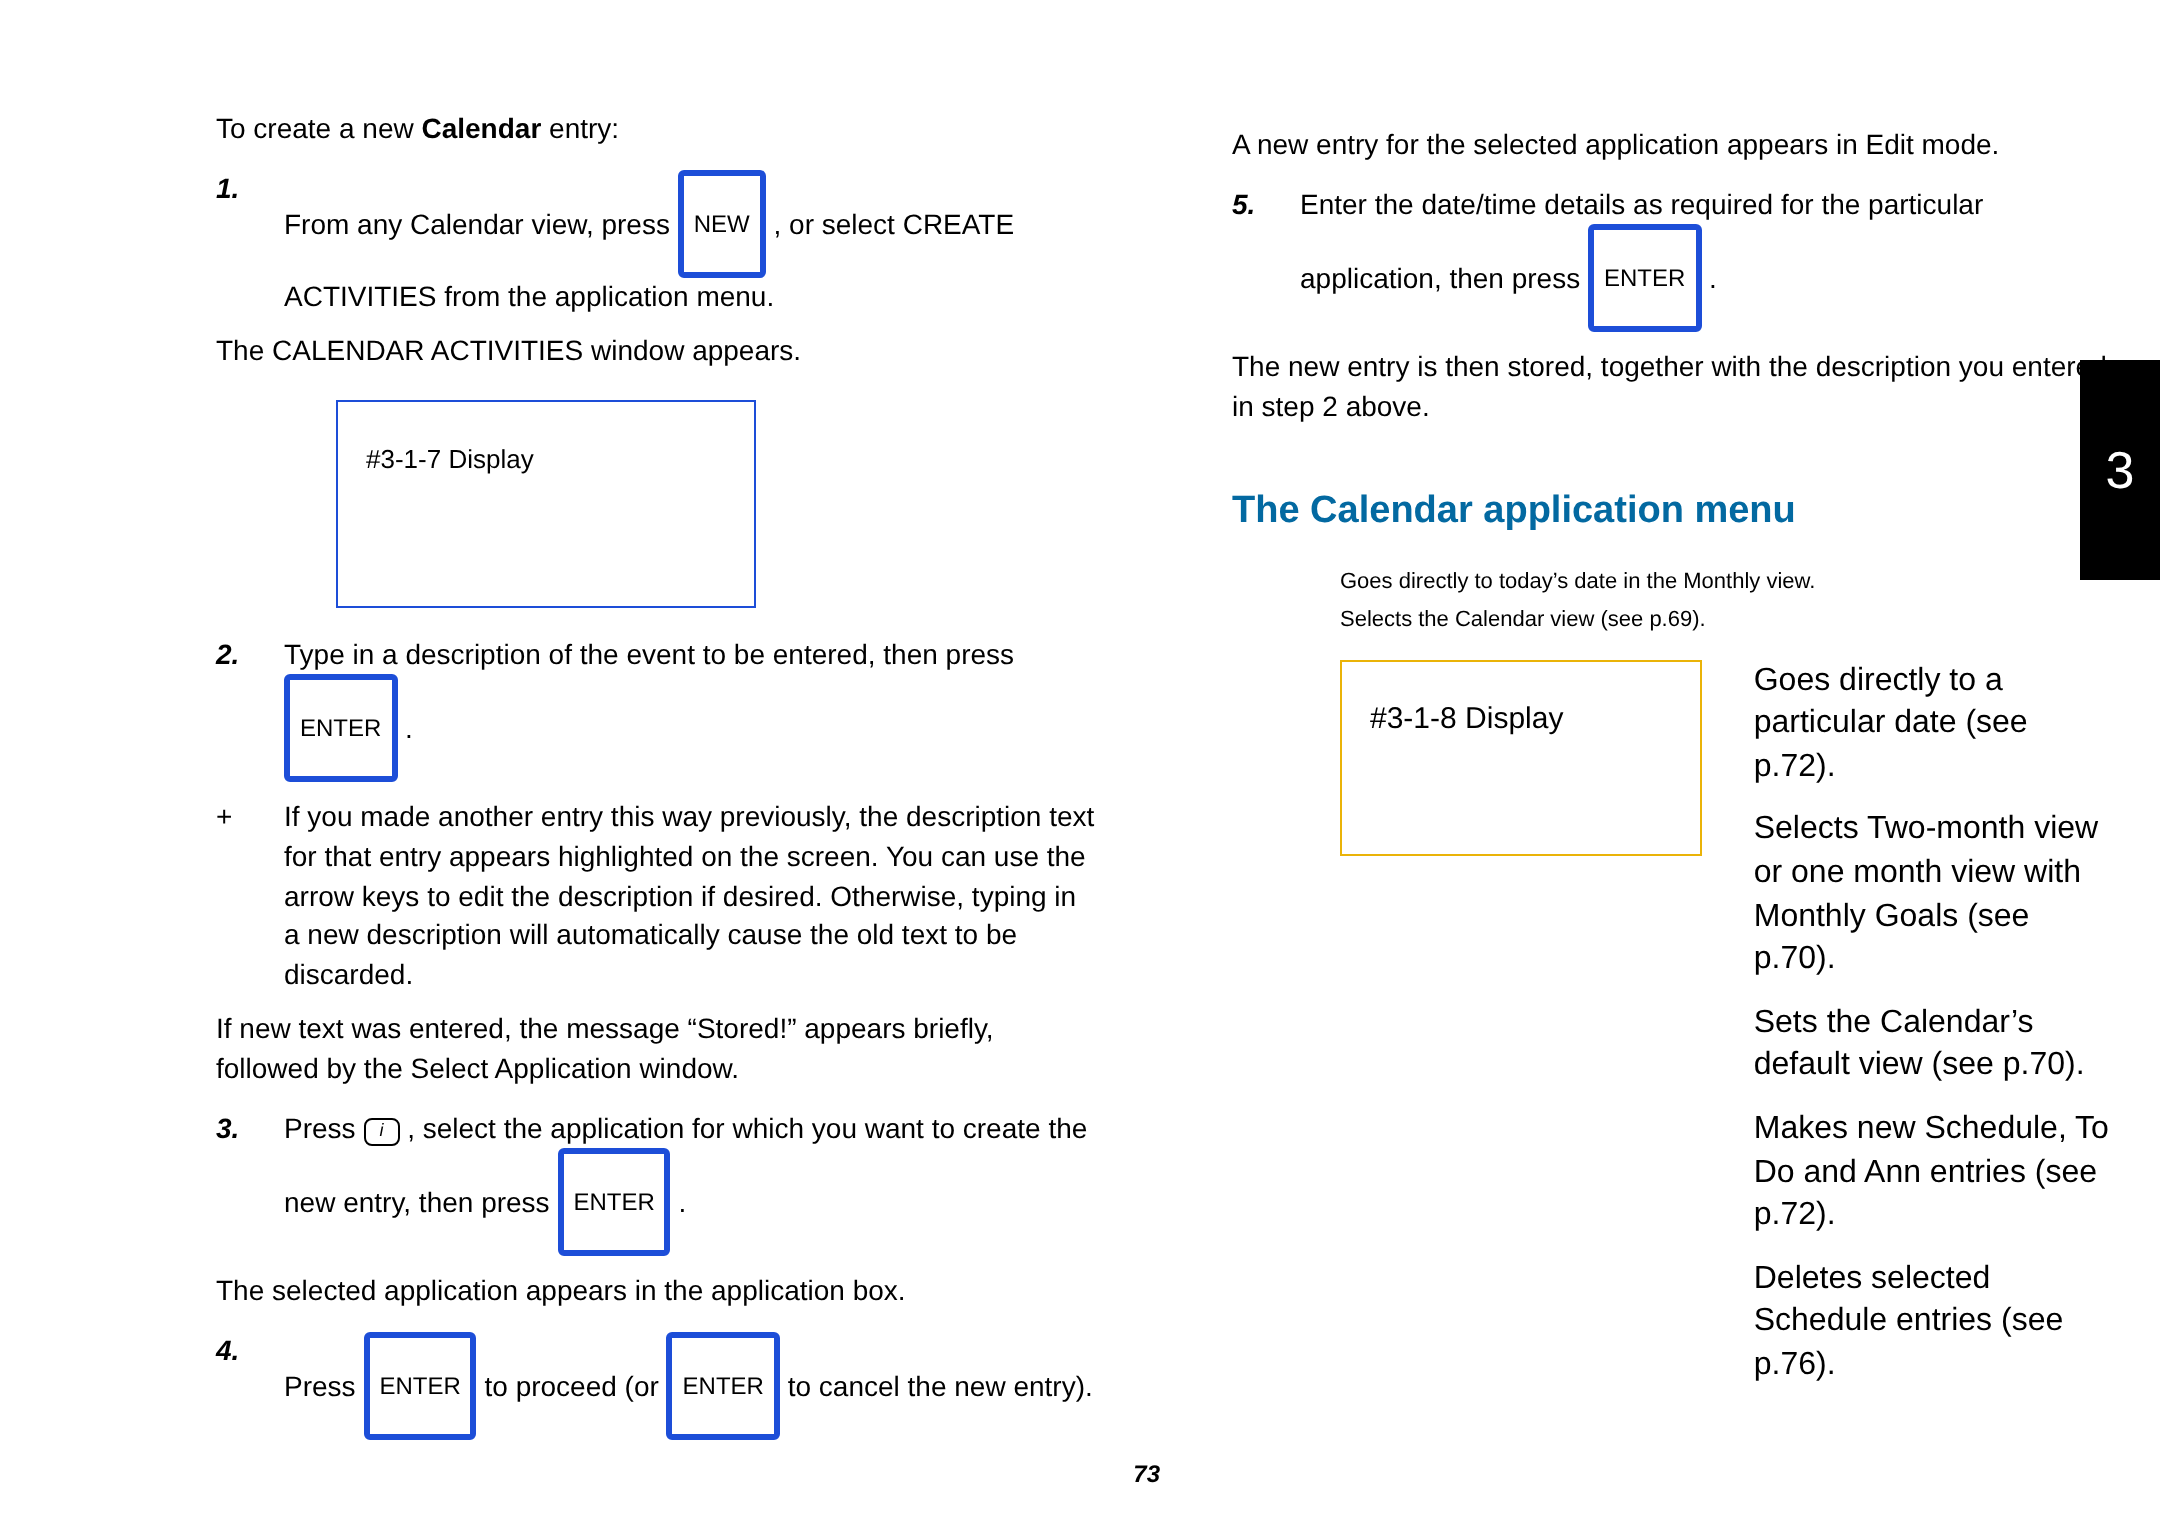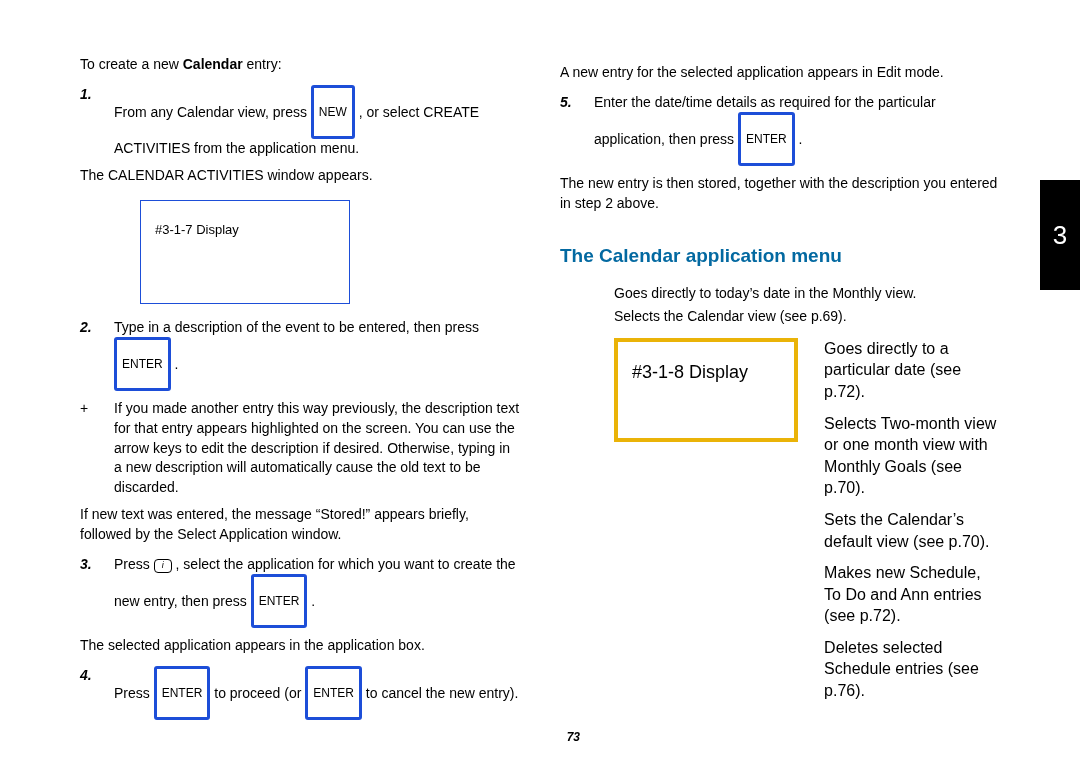--- a/index.html
+++ b/index.html
@@ -14,20 +14,21 @@
   }
   .page {
     display: flex;
     padding: 55px 10px 20px 80px;
     gap: 40px;
   }
   .col {
     width: 440px;
     font-size: 14px;
     line-height: 1.4;
+    margin-left: 28px;
   }
   .col-right {
     width: 440px;
   }
   p { margin: 0 0 6px 0; }
   .intro { margin-bottom: 10px; }
   .step {
     display: flex;
     margin-bottom: 8px;
   }
@@ -67,38 +68,38 @@
   }
   .display-box {
     border: 1px solid #1d4ed8;
     width: 180px;
     height: 74px;
     margin: 14px 0 14px 60px;
     padding: 20px 14px 8px 14px;
     font-size: 13px;
   }
   .display-box-small {
-    border: 4px solid #eab308;
+    border: 1px solid #eab308;
     width: 160px;
     height: 70px;
     padding: 18px 14px 8px 14px;
-    font-size: 18px;
+    font-size: 15px;
   }
   .para {
     margin: 8px 0 10px 0;
   }
   .heading-red {
     color: #0369a1;
     font-weight: bold;
     font-size: 19px;
     margin: 30px 0 14px 0;
   }
   .annot-block {
     margin-left: 54px;
-    font-size: 14px;
+    font-size: 11px;
     line-height: 1.35;
     margin-bottom: 12px;
   }
   .annot-block p { margin: 0 0 4px 0; }
   .right-row {
     display: flex;
     gap: 26px;
     align-items: flex-start;
     margin-left: 54px;
   }

